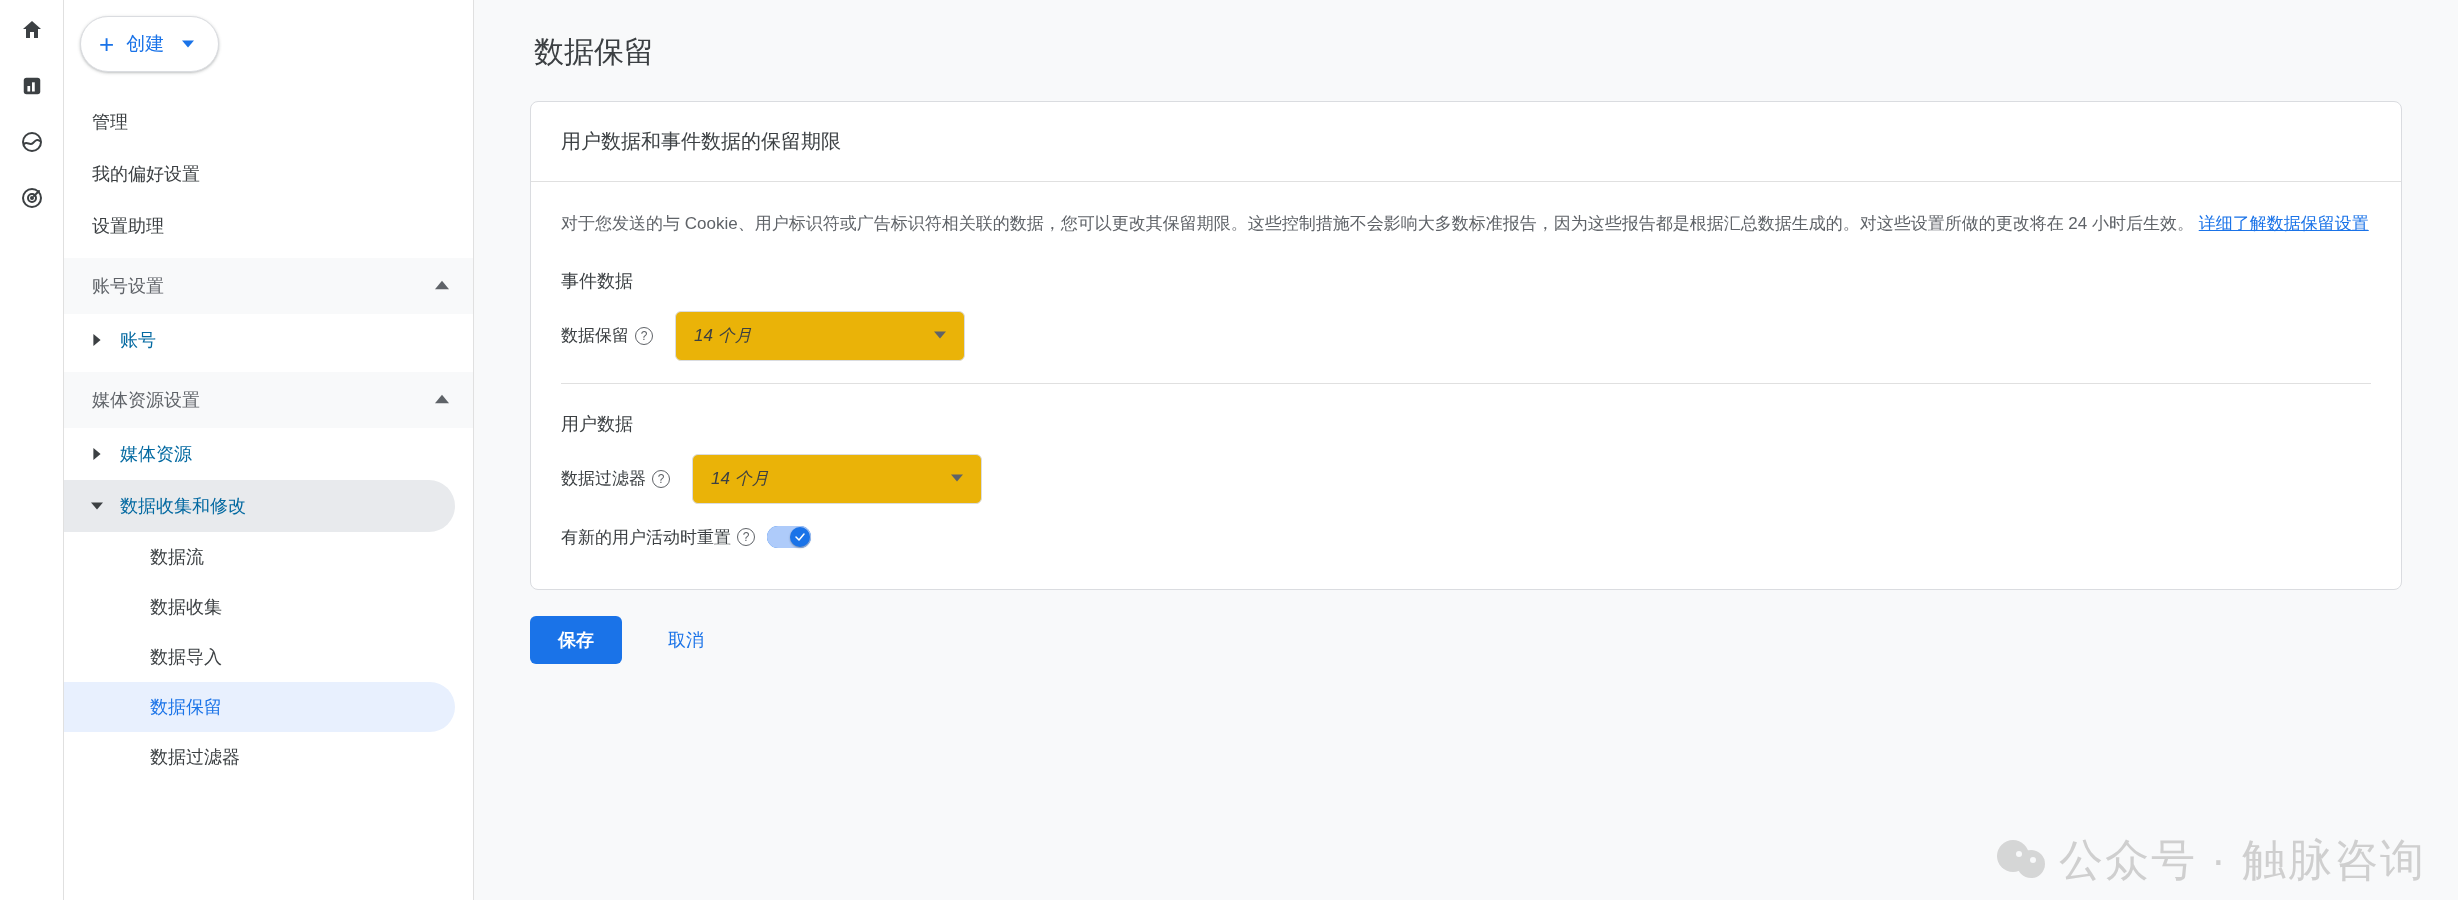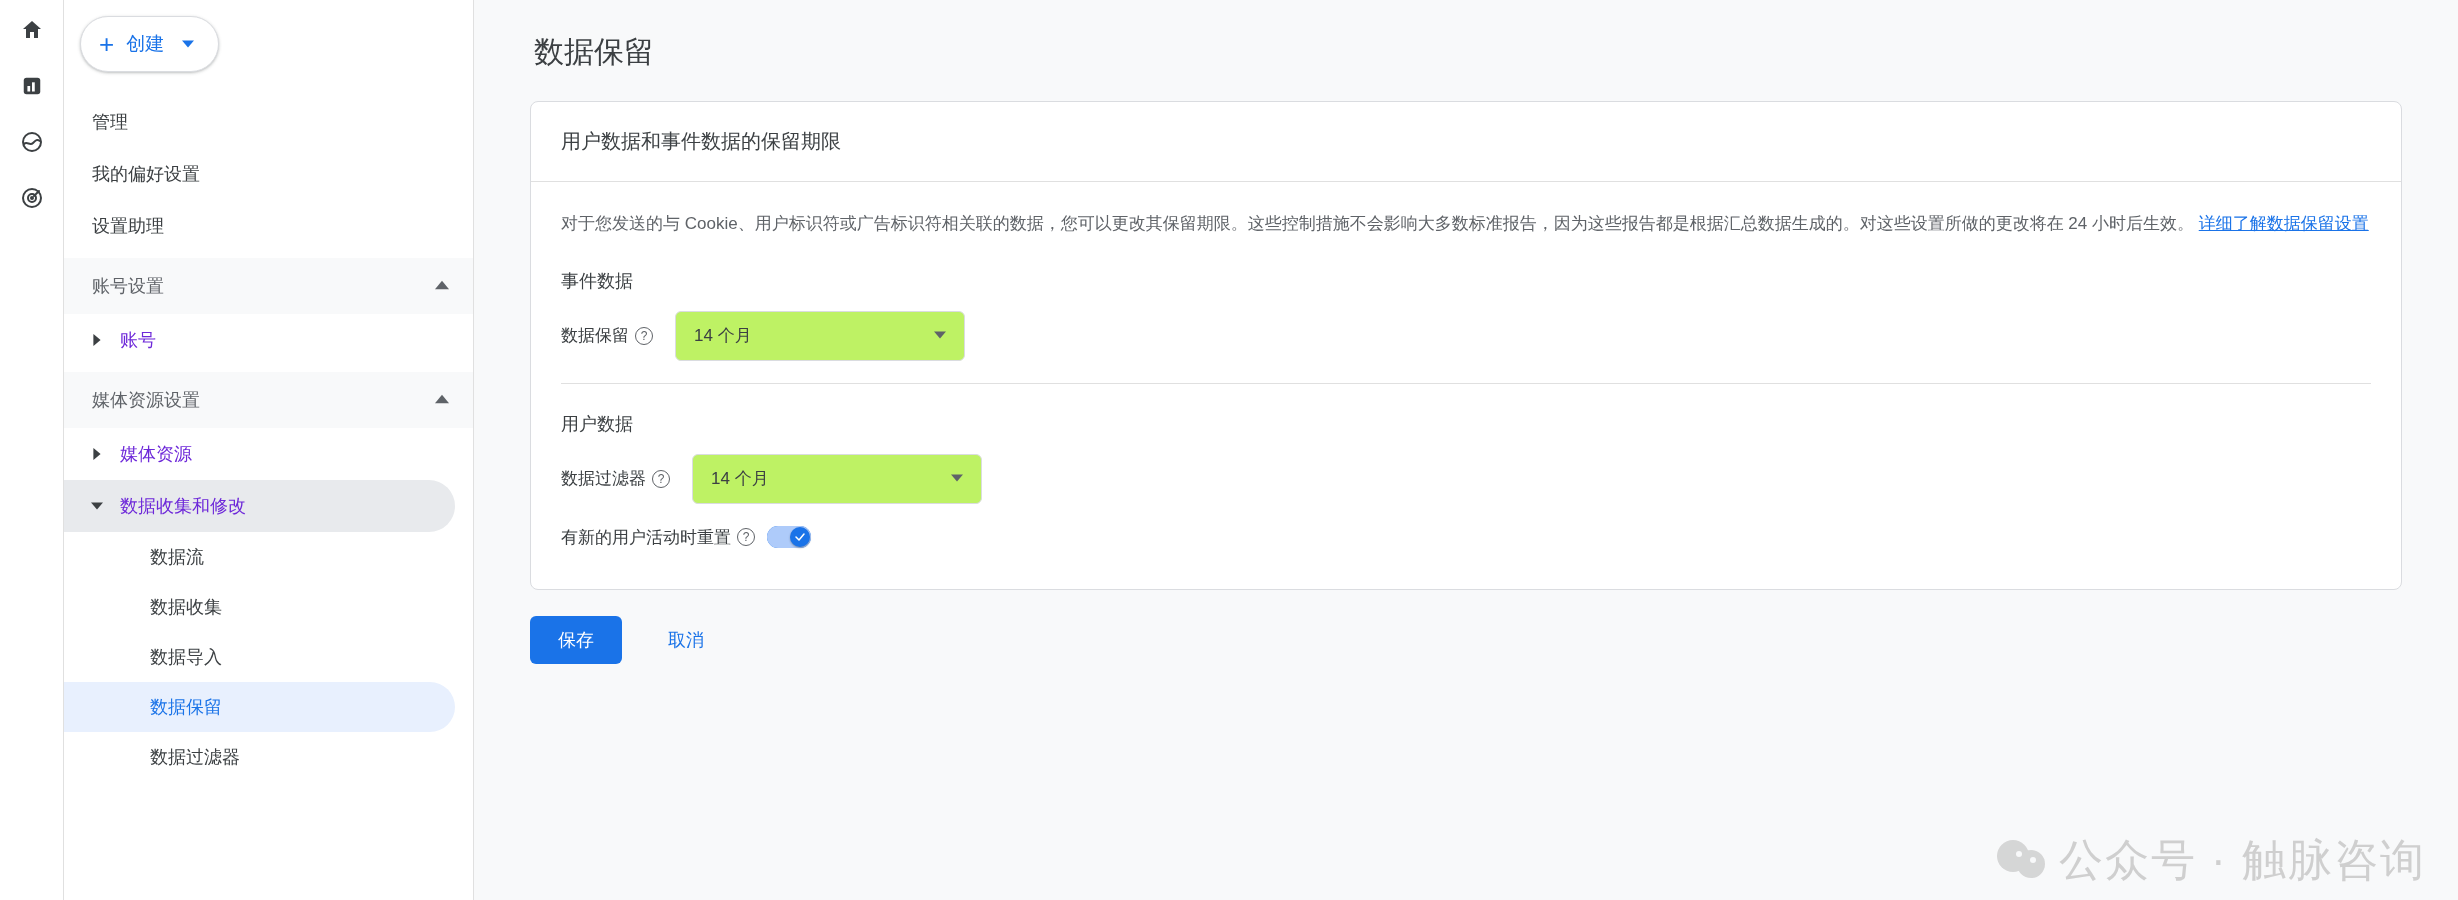--- a/index.html
+++ b/index.html
@@ -82,21 +82,21 @@
     cursor: pointer;
     margin-top: 6px;
   }
   .section-header .chev { color: #5f6368; }
 
   .tree-item {
     display: flex; align-items: center;
     height: 52px;
     padding-left: 28px;
     font-size: 18px;
-    color: #6d28d9;
+    color: #0369a1;
     cursor: pointer;
     gap: 16px;
   }
   .tree-item .arrow { width: 12px; display:inline-flex; color:#3c4043; }
   .tree-item.expandable .arrow svg { transform: none; }
   .tree-item.expanded-pill {
     background: #e8eaed;
     border-radius: 0 28px 28px 0;
     margin-right: 18px;
   }
@@ -181,28 +181,29 @@
     border-radius: 50%;
     display: inline-flex; align-items: center; justify-content: center;
     font-size: 12px; color: #5f6368;
     cursor: pointer;
   }
   .select {
     height: 50px;
     min-width: 290px;
     border: 1px solid #dadce0;
     border-radius: 6px;
-    background: #bef264;
+    background: #eab308;
     display: flex;
     align-items: center;
     justify-content: space-between;
     padding: 12px 18px;
     font-size: 17px;
     color: #3c4043;
     cursor: pointer;
+    font-style: italic;
   }
   .select .sel-caret { color: #5f6368; }
   .divider { border: none; border-top: 1px solid #e0e0e0; margin: 18px 0 28px 0; }
 
   .toggle-row {
     display: flex; align-items: center; gap: 12px;
     margin-top: 16px;
   }
   .toggle {
     width: 44px; height: 22px;
@@ -232,21 +233,21 @@
     margin-top: 26px;
   }
   .btn-primary {
     height: 48px;
     padding: 0 28px;
     background: #1a73e8;
     color: #fff;
     border: none;
     border-radius: 6px;
     font-size: 18px;
-    font-weight: 400;
+    font-weight: 700;
     cursor: pointer;
   }
   .btn-text {
     height: 48px;
     padding: 0 18px;
     background: transparent;
     border: none;
     color: #1a73e8;
     font-size: 18px;
     font-weight: 500;

